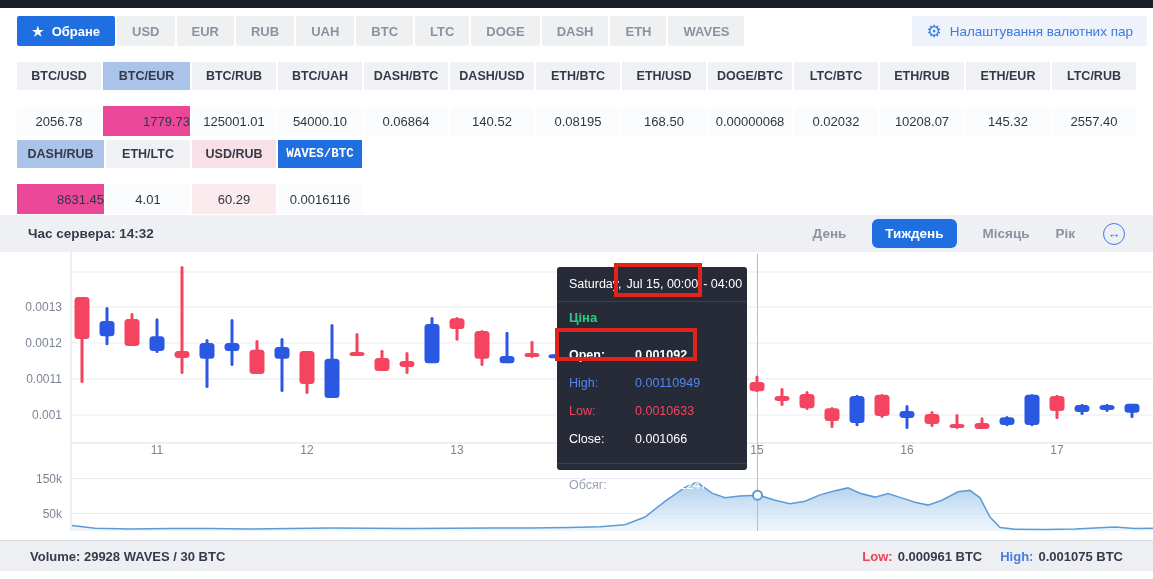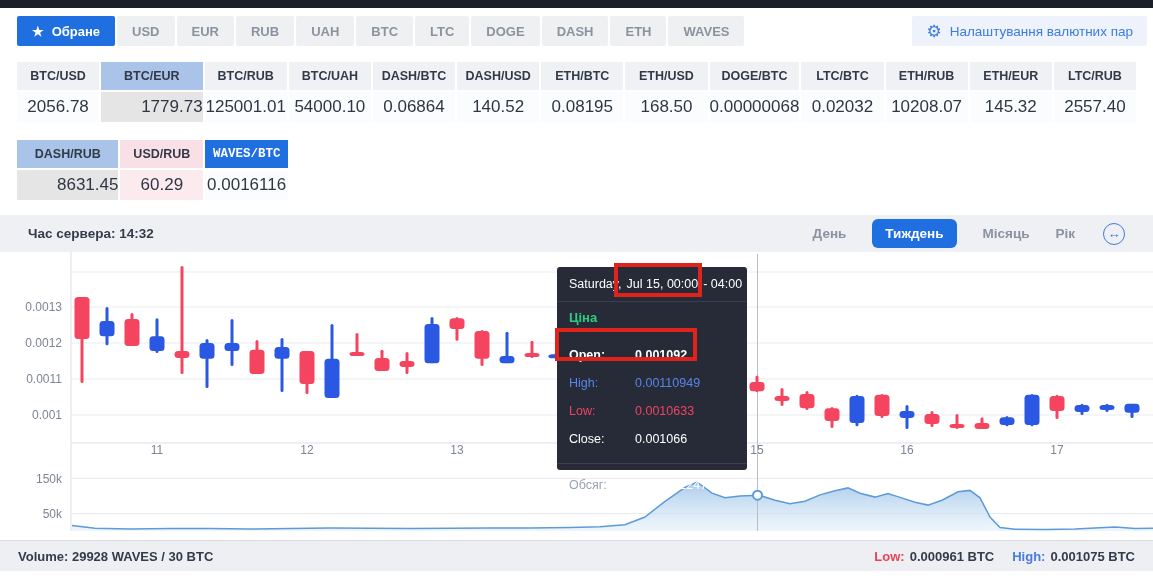--- a/index.html
+++ b/index.html
@@ -16,27 +16,27 @@
   .tab .star{margin-right:8px;font-size:13px;}
   .settings-btn{position:absolute;right:6px;top:16px;height:30px;display:flex;align-items:center;
        gap:8px;padding:0 14px;background:#edf2fb;color:#3d7ce2;font-size:13.5px;border-radius:2px;cursor:pointer;}
   .gear{font-size:17px;line-height:1;}
 
   
   .pairs-grid{position:absolute;left:17px;width:1119px;display:grid;
        grid-template-columns:repeat(13,1fr);gap:2px;}
   #pairs-row1{top:62px;}
   #pairs-row2{top:140px;}
-  .pair-cell{display:flex;flex-direction:column;gap:2px;cursor:pointer;}
+  .pair-cell{display:flex;flex-direction:column;gap:16px;cursor:pointer;}
   .pair-head{height:28px;display:flex;align-items:center;justify-content:center;background:#eff1f4;
        color:#333a47;font-size:12.5px;font-weight:bold;}
   .pair-val{height:30px;display:flex;align-items:center;justify-content:center;background:#fbfcfd;
-       color:#2f3744;font-size:17px;}
+       color:#2f3744;font-size:13px;}
   .pair-cell.hl-blue .pair-head{background:#a9c3e9;}
-  .pair-cell.hl-blue .pair-val{background:#e5e5e5;padding-left:40px;}
+  .pair-cell.hl-blue .pair-val{background:#ec4899;padding-left:40px;}
   .pair-cell.hl-pink .pair-head{background:#f8e0e6;}
   .pair-cell.hl-pink .pair-val{background:#fcebee;}
   .pair-cell.active .pair-head{background:#1f6fe0;color:#fff;font-family:Liberation Mono, monospace;}
 
   
   .chart-header{position:absolute;left:0;top:215px;width:1153px;height:37px;background:#eef0f3;
        display:flex;align-items:center;justify-content:space-between;padding:10px 28px;gap:8px;}
   .server-time{font-size:13.5px;font-weight:bold;color:#343b49;}
   .periods{display:flex;align-items:center;gap:26px;}
   .period{font-size:13.5px;font-weight:bold;color:#8b93a1;cursor:pointer;}
@@ -56,21 +56,21 @@
   .tt-row .lbl{width:66px;}
   .tt-vol-row{display:flex;height:26px;align-items:center;}
   .tt-vol-row .lbl{width:66px;color:#98a2b4;}
 
   
   .anno{position:absolute;border:4px solid #e0241b;z-index:40;pointer-events:none;}
 
   
   .bottom-bar{position:absolute;left:0;top:540px;width:1153px;height:31px;background:#edeff2;
        border-top:1px solid #d8dbe0;display:flex;align-items:center;justify-content:space-between;
-       padding:0 18px;font-size:13px;font-weight:bold;color:#343b49;}
+       padding:0 30px;font-size:13px;font-weight:bold;color:#343b49;}
   .bb-right{display:flex;gap:18px;}
   .bb-low-lbl{color:#e8445a;margin-right:5px;}
   .bb-high-lbl{color:#4a7be0;margin-right:5px;}
 </style>
 </head>
 <body>
 
 <div id="app">
   <div class="top-strip"></div>
 
@@ -147,20 +147,24 @@
       </div>
       <div class="pair-cell">
         <div class="pair-head">LTC/RUB</div>
         <div class="pair-val">2557.40</div>
       </div>
     </div>
   <div class="pairs-grid" id="pairs-row2">
       <div class="pair-cell hl-blue">
         <div class="pair-head">DASH/RUB</div>
         <div class="pair-val">8631.45</div>
+      </div>
+      <div class="pair-cell">
+        <div class="pair-head">ETH/LTC</div>
+        <div class="pair-val">4.01</div>
       </div>
       <div class="pair-cell hl-pink">
         <div class="pair-head">USD/RUB</div>
         <div class="pair-val">60.29</div>
       </div>
       <div class="pair-cell active">
         <div class="pair-head">WAVES/BTC</div>
         <div class="pair-val">0.0016116</div>
       </div>
     </div>

